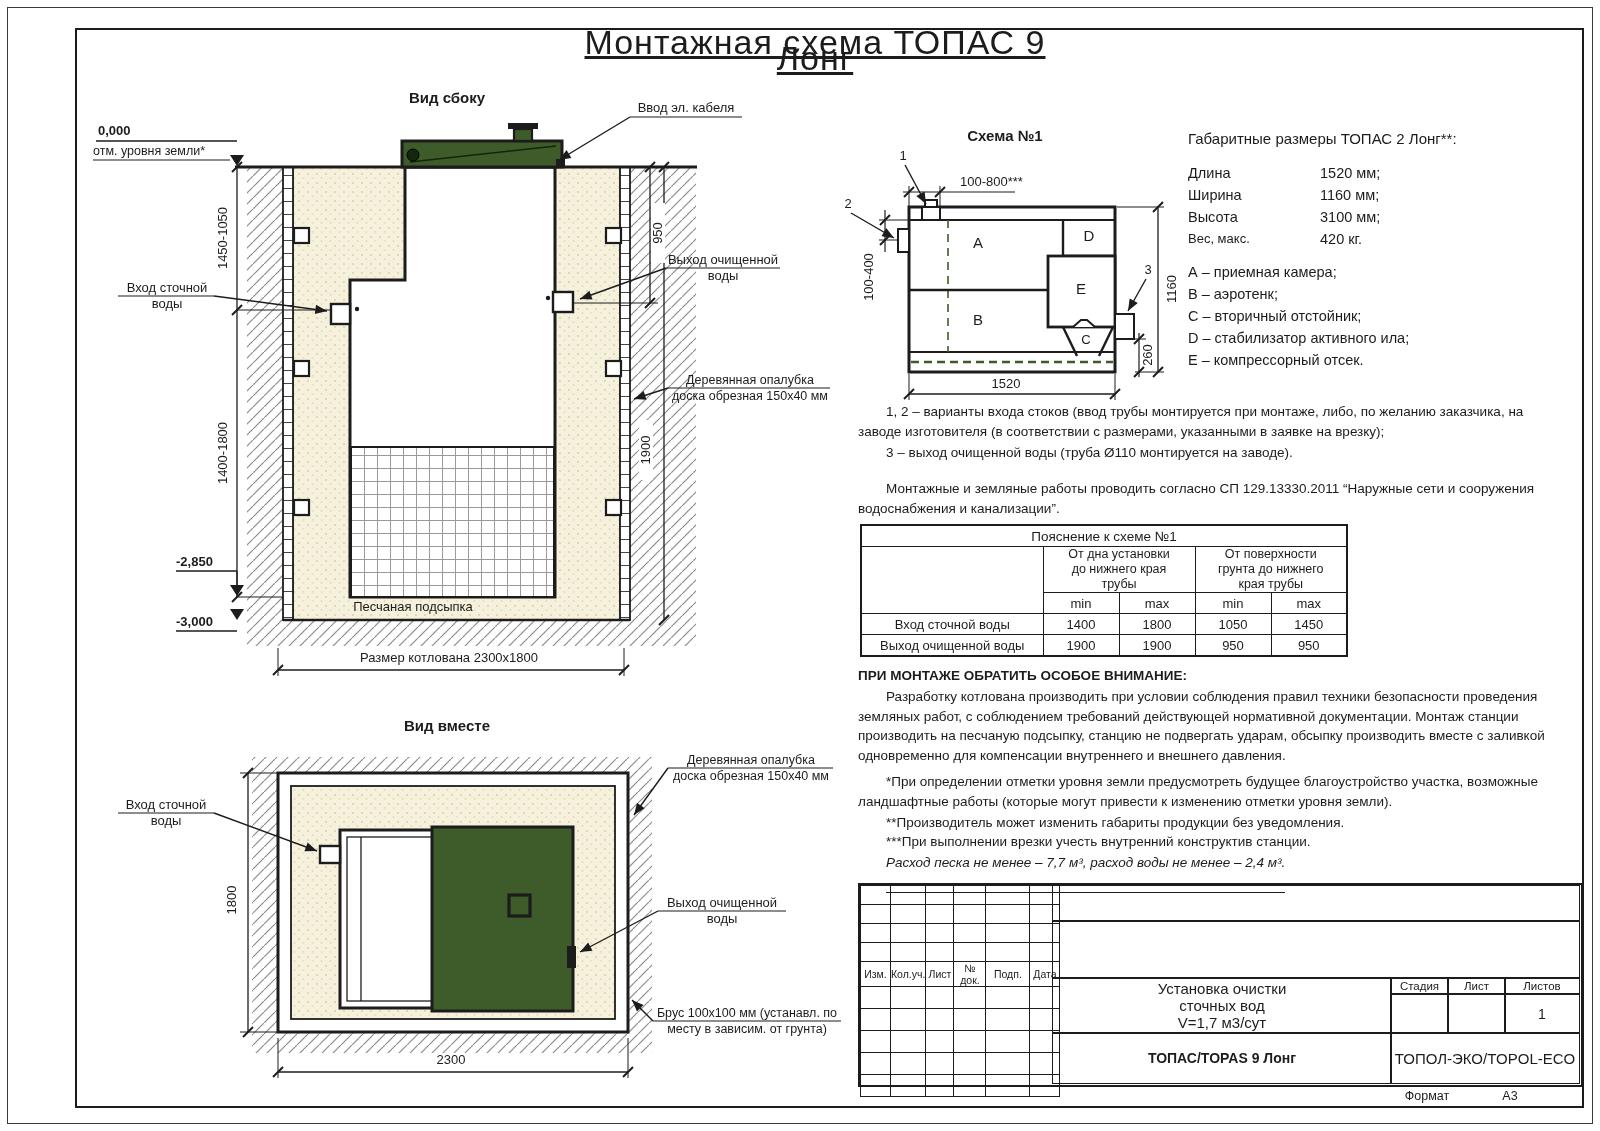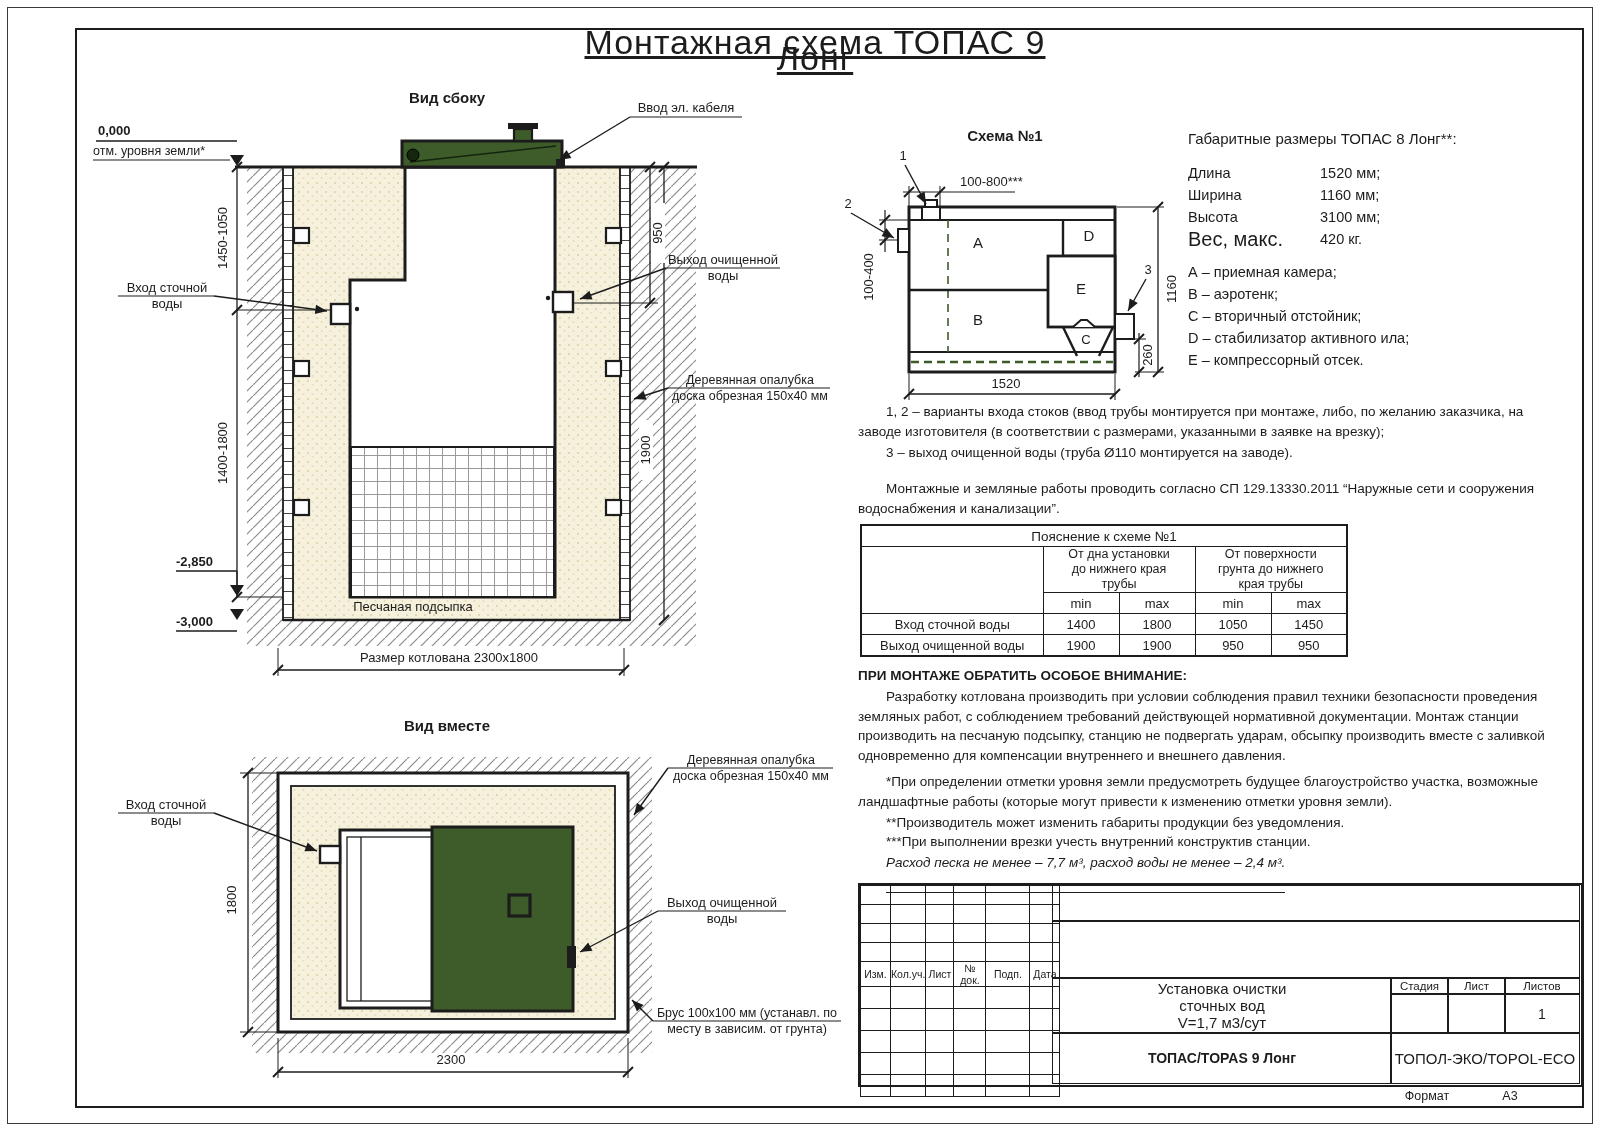--- a/index.html
+++ b/index.html
@@ -255,28 +255,28 @@
   <div class="dimv" style="left:1142px;top:282px;width:60px;">1160</div>
   <div class="dimv" style="left:1118px;top:348px;width:60px;">260</div>
   <div class="dimtxt" style="left:950px;top:376px;width:112px;">1520</div>
   <div class="lbl t15" style="left:963px;top:235px;width:30px;">A</div>
   <div class="lbl t15" style="left:963px;top:312px;width:30px;">B</div>
   <div class="lbl" style="left:1071px;top:332px;width:30px;">C</div>
   <div class="lbl t15" style="left:1074px;top:228px;width:30px;">D</div>
   <div class="lbl t15" style="left:1066px;top:281px;width:30px;">E</div>
 
   <div>
-    <div class="lbl left t15" style="left:1188px;top:131px;width:392px;">Габаритные размеры ТОПАС 8 Лонг**:</div>
+    <div class="lbl left t15" style="left:1188px;top:131px;width:392px;">Габаритные размеры ТОПАС 2 Лонг**:</div>
     <div class="lbl left" style="left:1188px;top:165px;width:125px;font-size:14.5px;">Длина</div>
     <div class="lbl left" style="left:1320px;top:165px;width:120px;font-size:14.5px;">1520 мм;</div>
     <div class="lbl left" style="left:1188px;top:187px;width:125px;font-size:14.5px;">Ширина</div>
     <div class="lbl left" style="left:1320px;top:187px;width:120px;font-size:14.5px;">1160 мм;</div>
     <div class="lbl left" style="left:1188px;top:209px;width:125px;font-size:14.5px;">Высота</div>
     <div class="lbl left" style="left:1320px;top:209px;width:120px;font-size:14.5px;">3100 мм;</div>
-    <div class="lbl left" style="left:1188px;top:231px;width:125px;font-size:20px;">Вес, макс.</div>
+    <div class="lbl left" style="left:1188px;top:231px;width:125px;font-size:13px;">Вес, макс.</div>
     <div class="lbl left" style="left:1320px;top:231px;width:120px;font-size:14.5px;">420 кг.</div>
     <div class="lbl left" style="left:1188px;top:264px;width:392px;font-size:14.5px;">А – приемная камера;</div>
     <div class="lbl left" style="left:1188px;top:286px;width:392px;font-size:14.5px;">В – аэротенк;</div>
     <div class="lbl left" style="left:1188px;top:308px;width:392px;font-size:14.5px;">С – вторичный отстойник;</div>
     <div class="lbl left" style="left:1188px;top:330px;width:392px;font-size:14.5px;">D – стабилизатор активного ила;</div>
     <div class="lbl left" style="left:1188px;top:352px;width:392px;font-size:14.5px;">Е – компрессорный отсек.</div>
   </div>
 
   <div class="para ind" style="left:858px;top:402px;width:698px;">1, 2 – варианты входа стоков (ввод трубы монтируется при монтаже, либо, по желанию заказчика, на заводе изготовителя (в соответствии с размерами, указанными в заявке на врезку);</div>
   <div class="para" style="left:886px;top:443px;width:660px;">3 – выход очищенной воды (труба Ø110 монтируется на заводе).</div>

